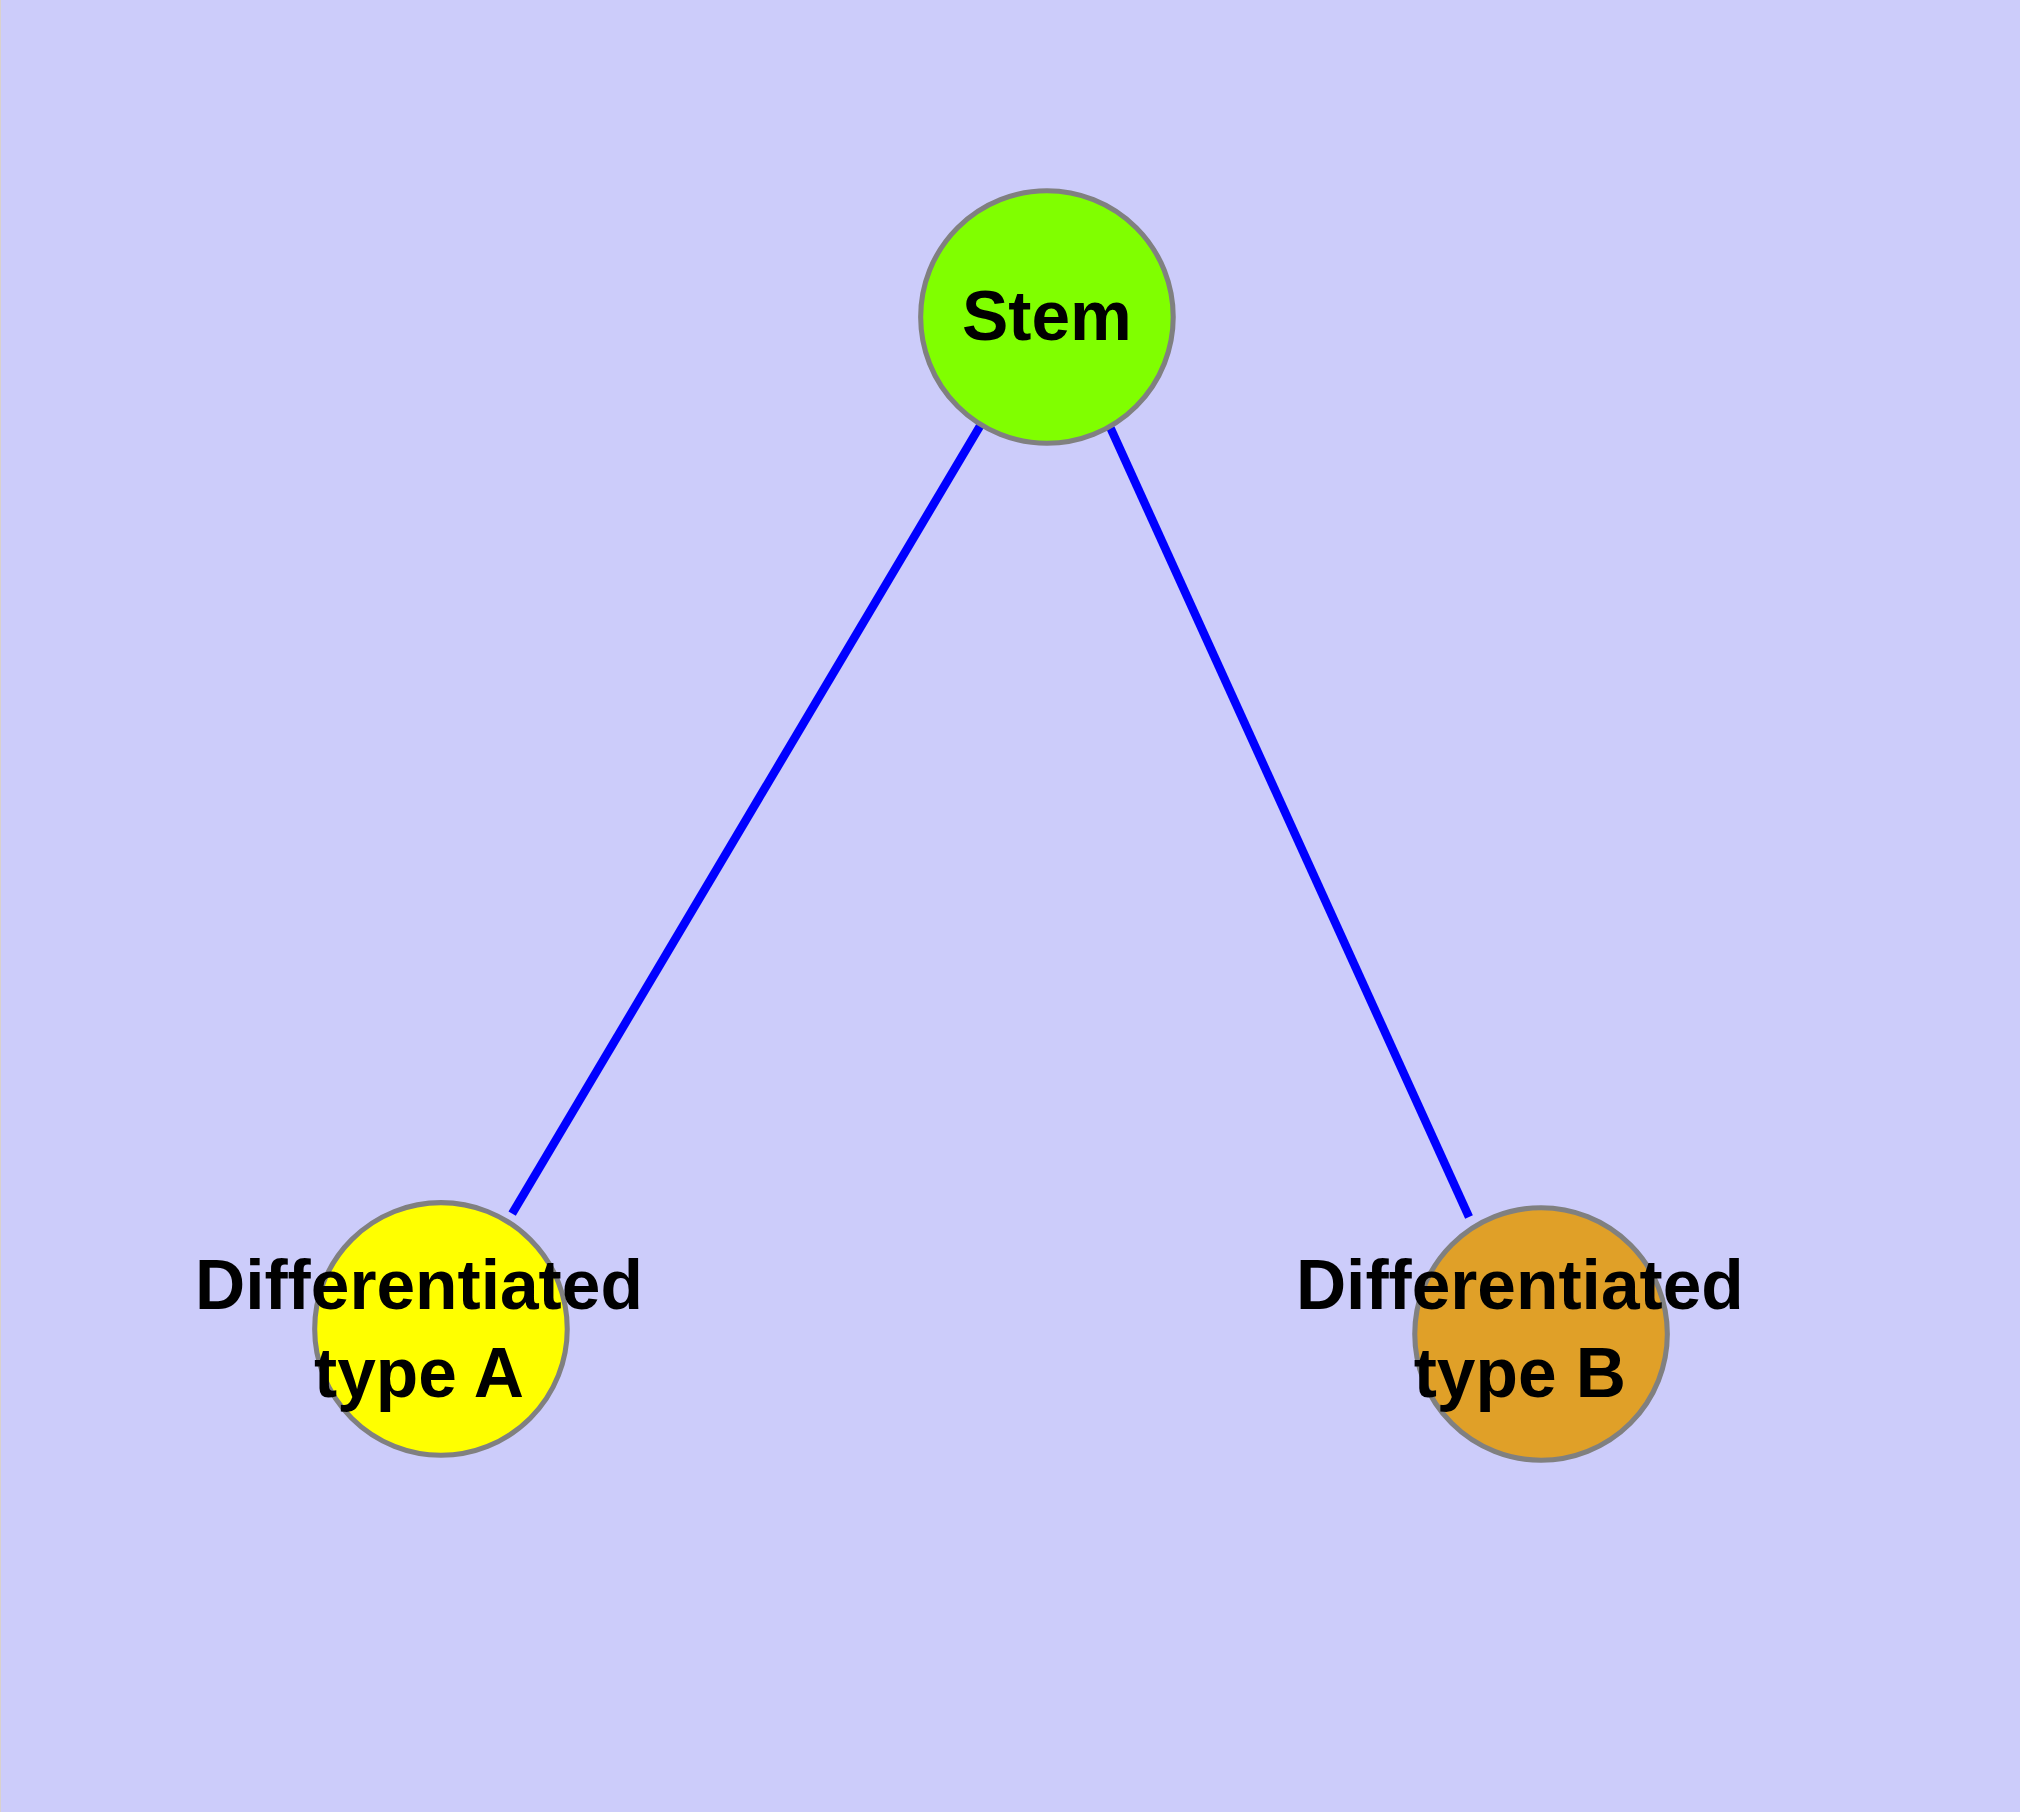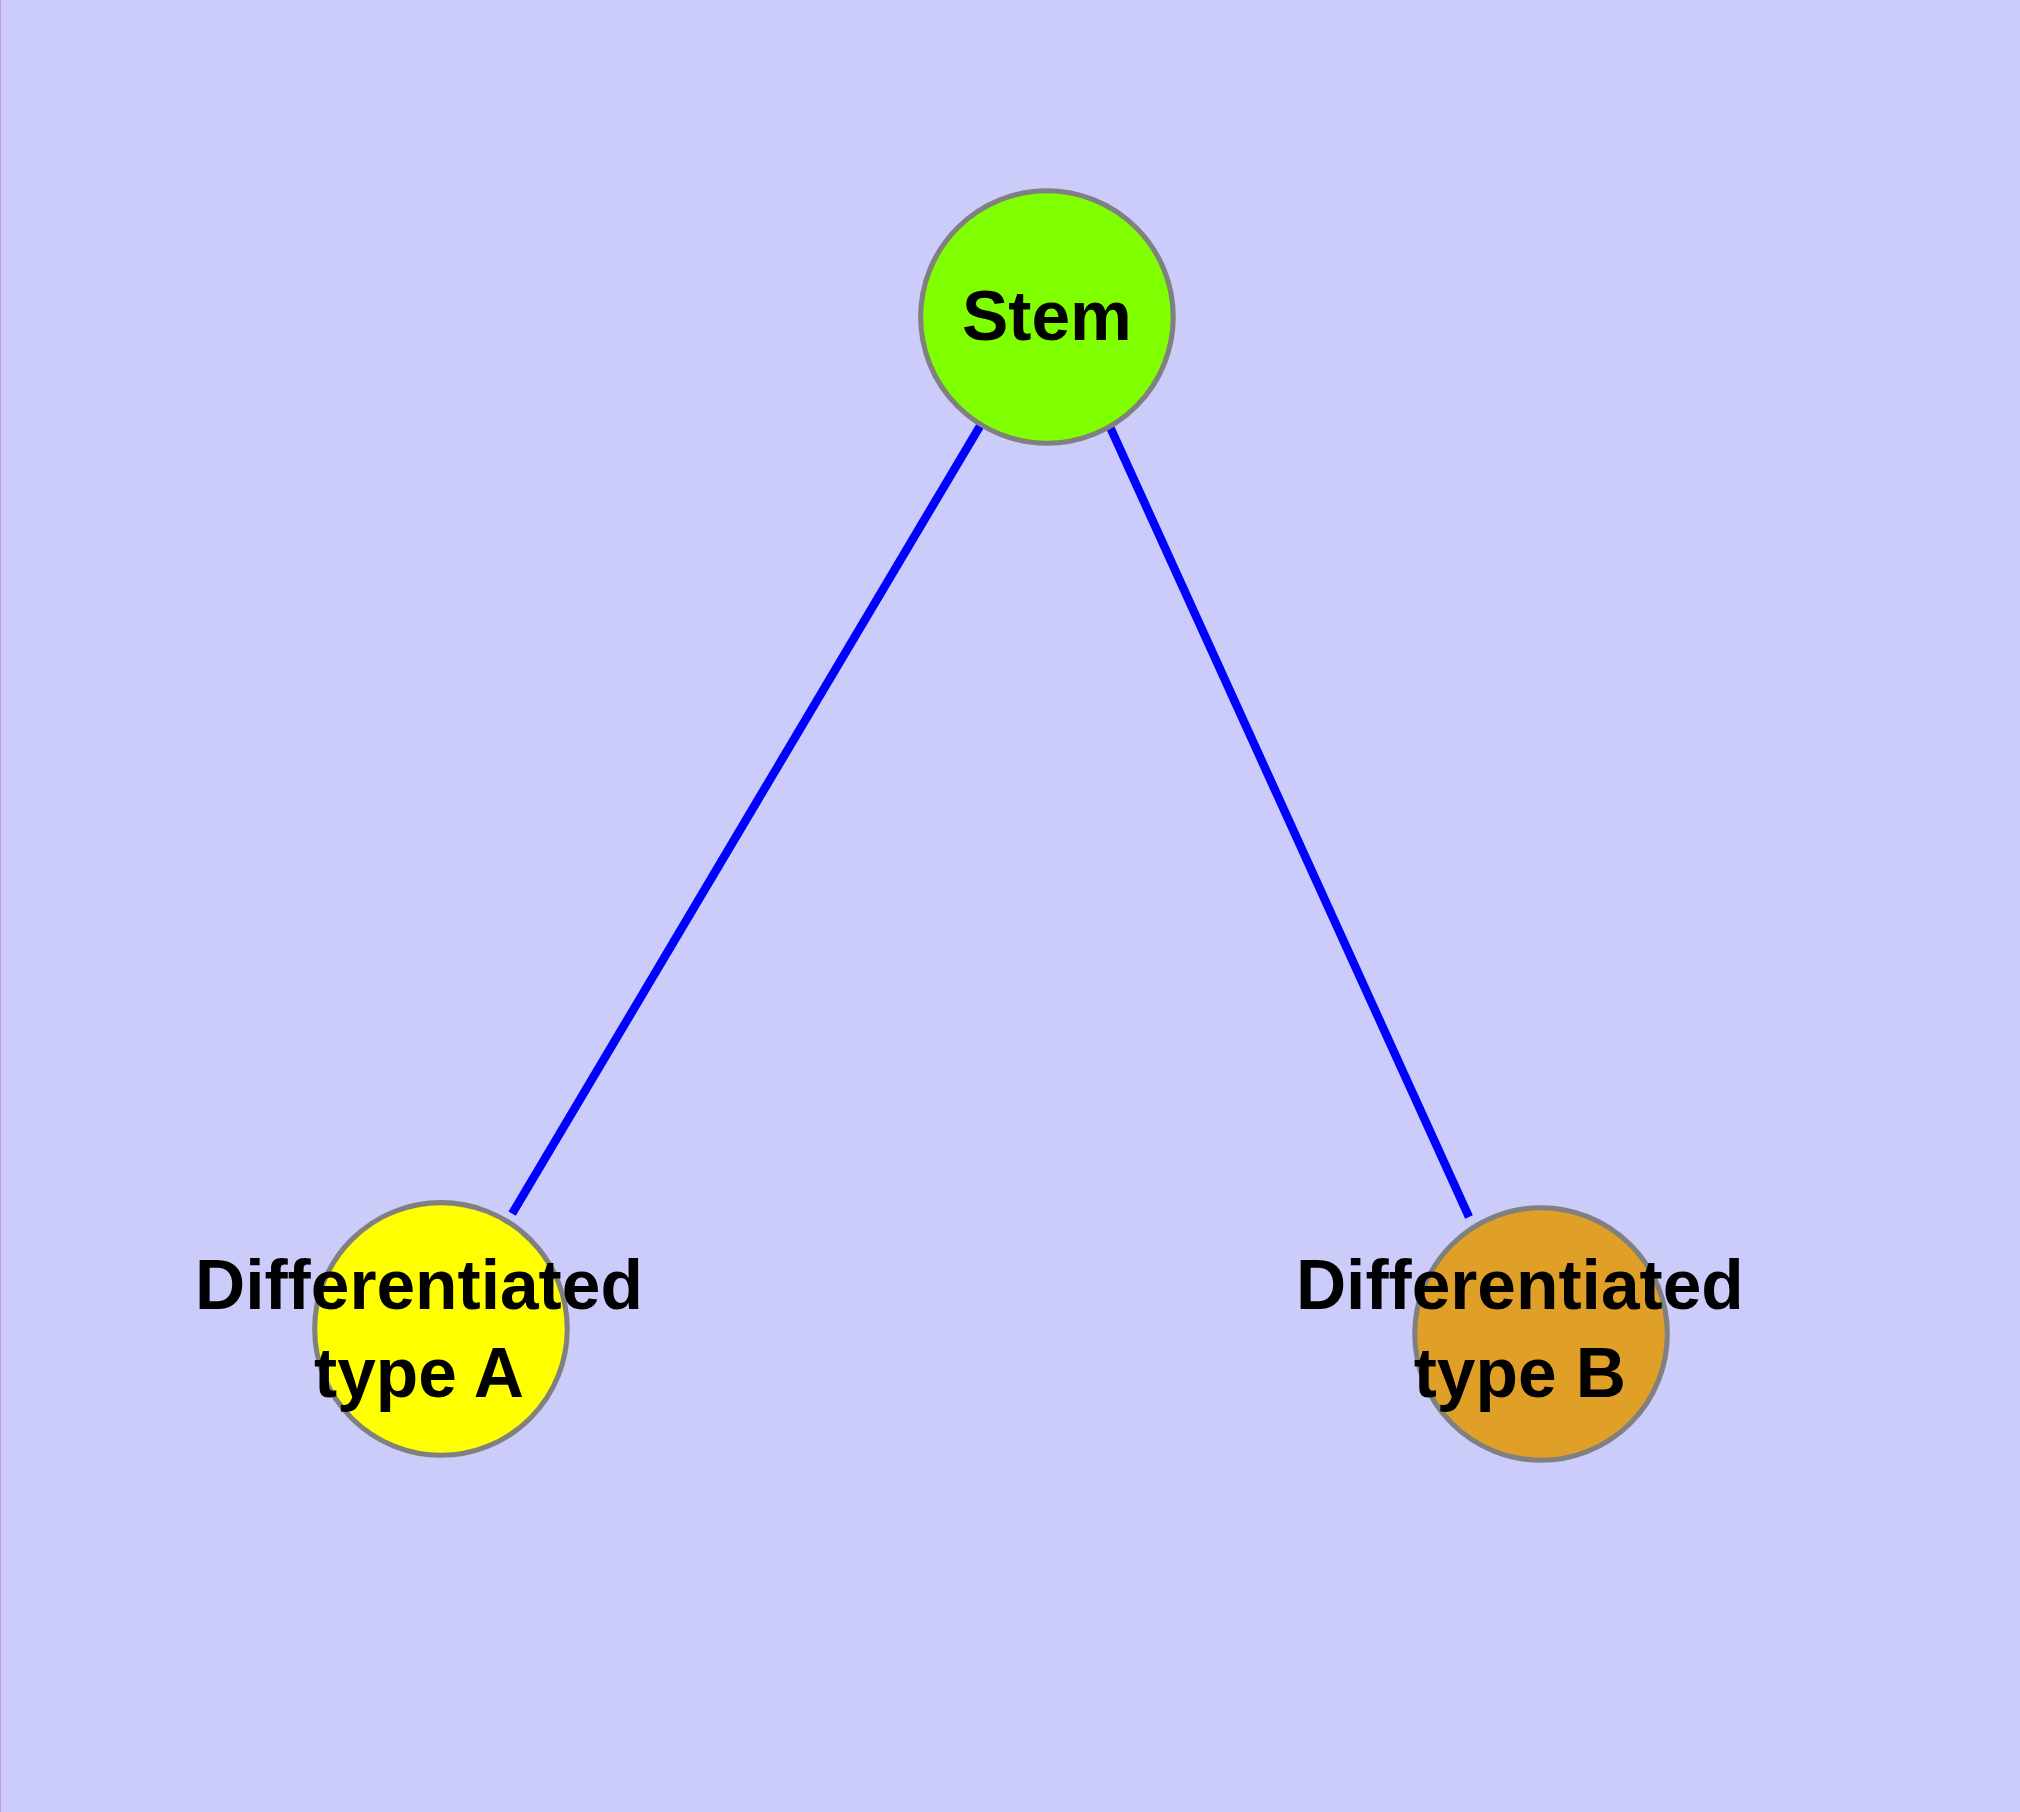--- a/index.html
+++ b/index.html
@@ -9,21 +9,21 @@
   body {
     width: 2021px;
     height: 1812px;
     overflow: hidden;
     font-family: "Liberation Sans", sans-serif;
   }
   #canvas-root {
     position: relative;
     width: 1686px;
     height: 1812px;
-    background: #be185d;
+    background: #fde047;
   }
   #graph-svg {
     position: absolute;
     top: 0;
     left: 0;
     width: 2021px;
     height: 1812px;
     display: block;
   }
   .node-label-text,

